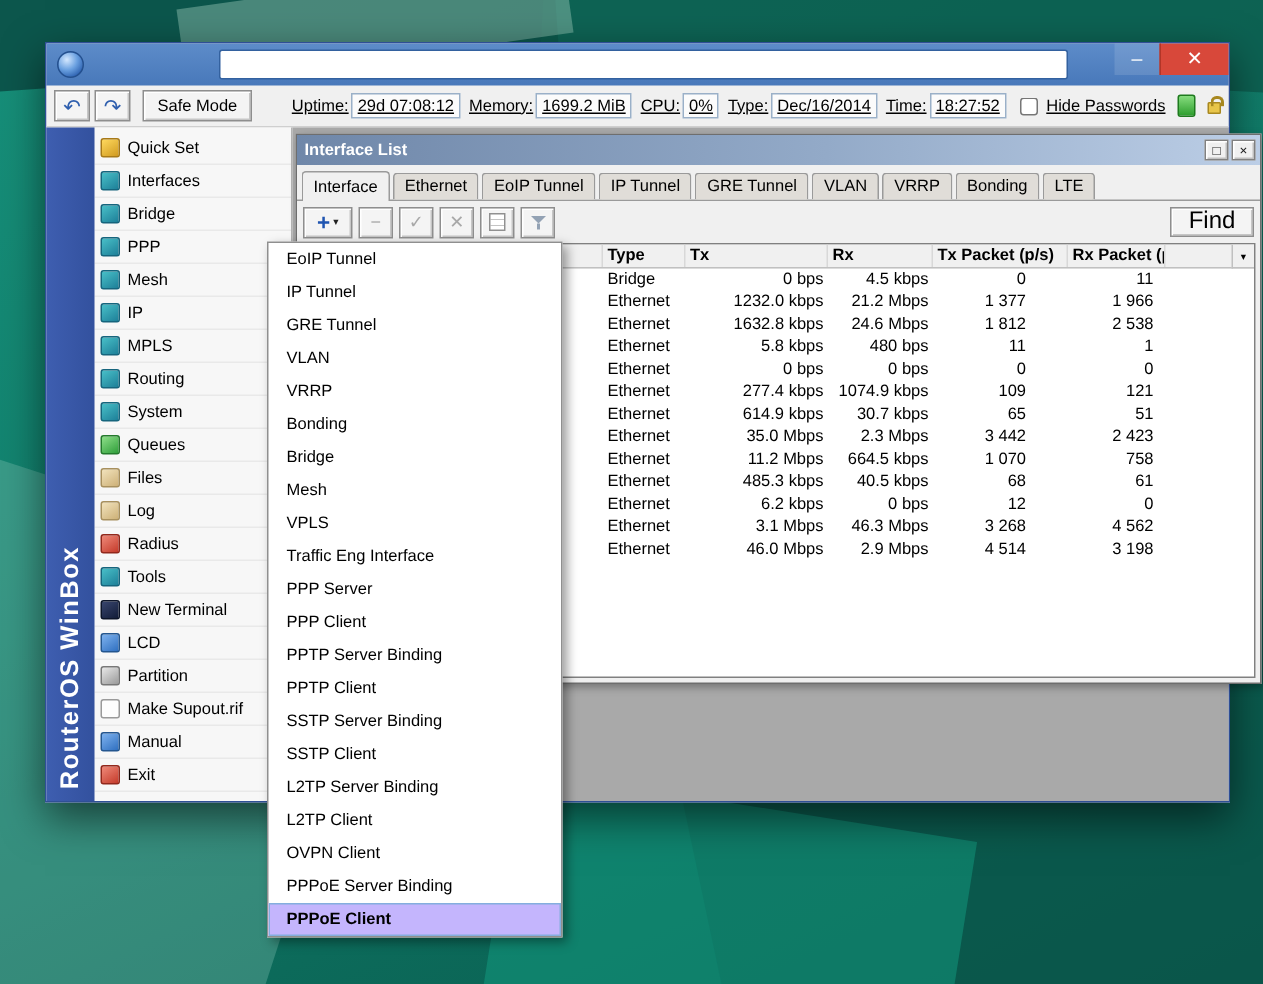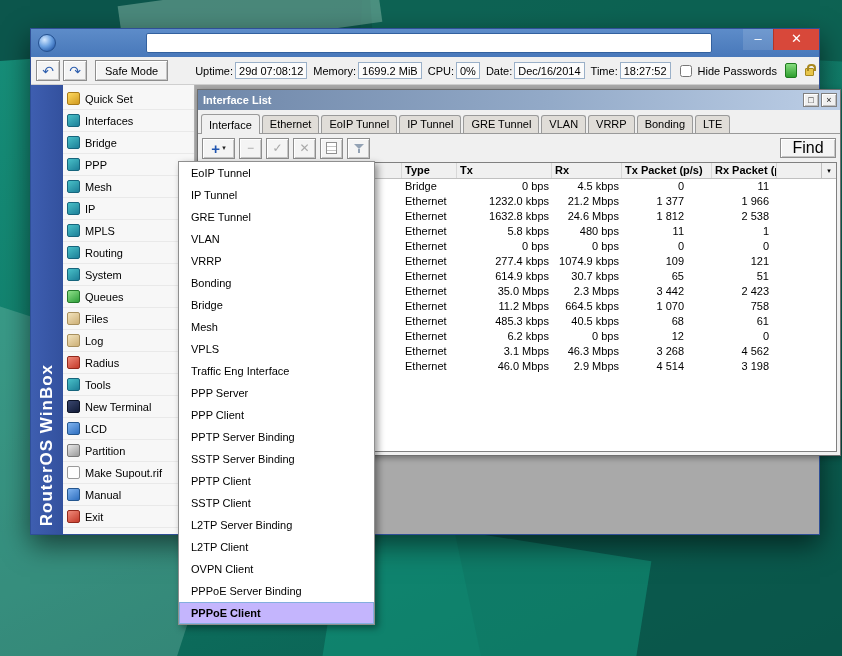--- a/index.html
+++ b/index.html
@@ -37,21 +37,21 @@
   .cap-btn.close { width:46px; background:#d8483a; border-left:1px solid #b23527; }
 
   
   .main-toolbar { height:28px; flex:none; background:#f0f0f0; border-bottom:1px solid #cfcfcf;
     display:flex; align-items:center; padding:0 5px; gap:3px; font-size:11px; color:#000; }
   .tbtn { height:21px; background:#f4f4f4; border:1px solid #8e8e8e;
     box-shadow:inset 1px 1px 0 #fff, inset -1px -1px 0 #c6c6c6;
     display:flex; align-items:center; justify-content:center; cursor:default; }
   .undo-redo { width:24px; color:#2f5fae; font-size:14px; }
   .safe-mode { padding:0 9px; margin-left:5px; }
-  .stats { margin-left:auto; display:flex; align-items:center; gap:2px; white-space:nowrap; }
+  .stats { margin-left:auto; display:flex; align-items:center; gap:2px; white-space:nowrap;text-decoration:underline; }
   .stat-label { margin-left:4px; }
   .stat-value { border:1px solid #9ab0c8; background:#fbfbfb; padding:0 3px; height:17px;
     display:flex; align-items:center; }
   .hp-check { width:12px; height:12px; margin-left:7px; }
   .conn-icon { width:12px; height:15px; border-radius:2px; margin-left:6px;
     background:linear-gradient(#86dc7e,#2e9e2e); border:1px solid #1e7a1e; }
   .lock-icon { width:9px; height:8px; background:#e8c54a; border:1px solid #a88820; border-radius:1px;
     position:relative; margin-left:6px; margin-top:3px; }
   .lock-icon::before { content:""; position:absolute; left:1px; top:-5px; width:5px; height:5px;
     border:2px solid #a88820; border-bottom:none; border-radius:4px 4px 0 0; }
@@ -170,21 +170,21 @@
       <div class="tbtn safe-mode">
         <span>Safe Mode</span>
       </div>
       <div class="stats">
         <span class="stat-label">Uptime:</span>
         <span class="stat-value">29d 07:08:12</span>
         <span class="stat-label">Memory:</span>
         <span class="stat-value">1699.2 MiB</span>
         <span class="stat-label">CPU:</span>
         <span class="stat-value">0%</span>
-        <span class="stat-label">Date:</span>
+        <span class="stat-label">Type:</span>
         <span class="stat-value">Dec/16/2014</span>
         <span class="stat-label">Time:</span>
         <span class="stat-value">18:27:52</span>
         <input type="checkbox" class="hp-check" style="">
         <span class="stat-label">Hide Passwords</span>
         <div class="conn-icon"></div>
         <div class="lock-icon"></div>
       </div>
     </div>
 
@@ -482,22 +482,22 @@
     <div class="menu-item">VLAN</div>
     <div class="menu-item">VRRP</div>
     <div class="menu-item">Bonding</div>
     <div class="menu-item">Bridge</div>
     <div class="menu-item">Mesh</div>
     <div class="menu-item">VPLS</div>
     <div class="menu-item">Traffic Eng Interface</div>
     <div class="menu-item">PPP Server</div>
     <div class="menu-item">PPP Client</div>
     <div class="menu-item">PPTP Server Binding</div>
+    <div class="menu-item">PPTP Client</div>
     <div class="menu-item">SSTP Server Binding</div>
-    <div class="menu-item">PPTP Client</div>
     <div class="menu-item">SSTP Client</div>
     <div class="menu-item">L2TP Server Binding</div>
     <div class="menu-item">L2TP Client</div>
     <div class="menu-item">OVPN Client</div>
     <div class="menu-item">PPPoE Server Binding</div>
     <div class="menu-item selected">PPPoE Client</div>
   </div>
 </div>
 
 </body></html>

